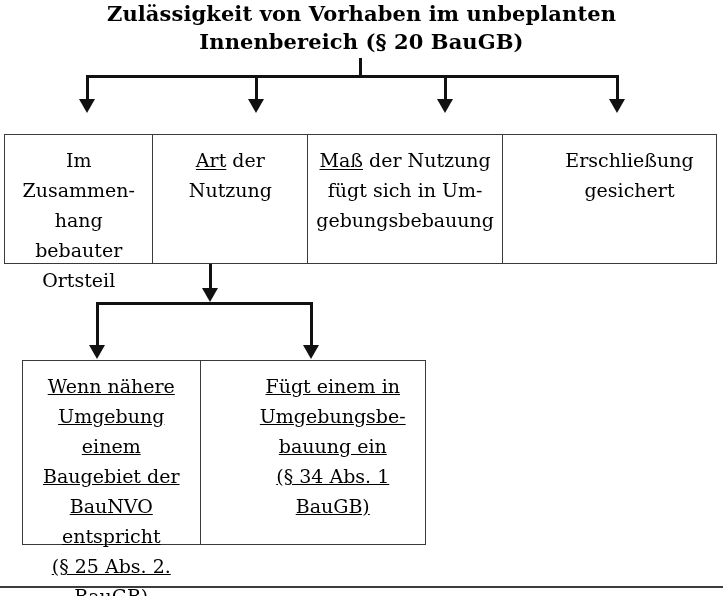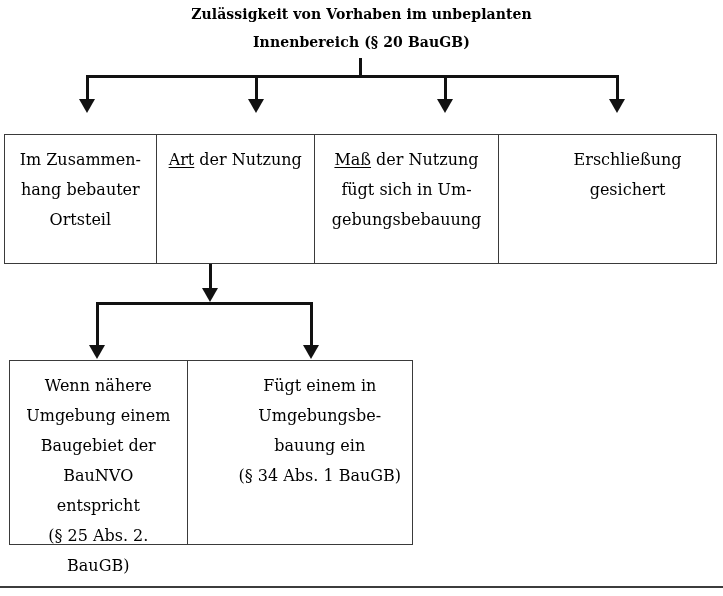--- a/index.html
+++ b/index.html
@@ -18,21 +18,21 @@
   }
 
   
   .title {
     position: absolute;
     left: 0;
     top: 0px;
     width: 723px;
     text-align: center;
     font-weight: bold;
-    font-size: 14px;
+    font-size: 21px;
     line-height: 28px;
     letter-spacing: 0.1px;
   }
   .title .line2 { display: block; }
 
   
   .vline {
     position: absolute;
     width: 3px;
     background: #111111;
@@ -56,36 +56,36 @@
     position: absolute;
     display: flex;
     border: 1.5px solid #3a3a3a;
     box-sizing: border-box;
     background: #ffffff;
   }
   .cell {
     box-sizing: border-box;
     padding: 10px 8px 6px 8px;
     text-align: center;
-    font-size: 16px;
+    font-size: 19px;
     line-height: 30px;
     border-right: 1.5px solid #3a3a3a;
   }
   .cell:last-child { border-right: none; margin-left: 40px; }
   .cell u { text-decoration: underline; text-underline-offset: 2px; }
 
   
   #row-top { left: 4px; top: 134px; width: 713px; height: 130px; }
   #row-top .c1 { width: 161px; }
   #row-top .c2 { width: 168px; }
   #row-top .c3 { width: 196px; }
   #row-top .c4 { width: 188px; }
 
   
-  #row-bottom { left: 9px; top: 360px; width: 404px; height: 185px; }
+  #row-bottom { left: 22px; top: 360px; width: 404px; height: 185px; text-decoration: underline; }
   #row-bottom .c1 { width: 198px; }
   #row-bottom .c2 { width: 206px; }
 
   
   .footer-rule {
     position: absolute;
     left: 0;
     top: 586px;
     width: 723px;
     height: 2px;

